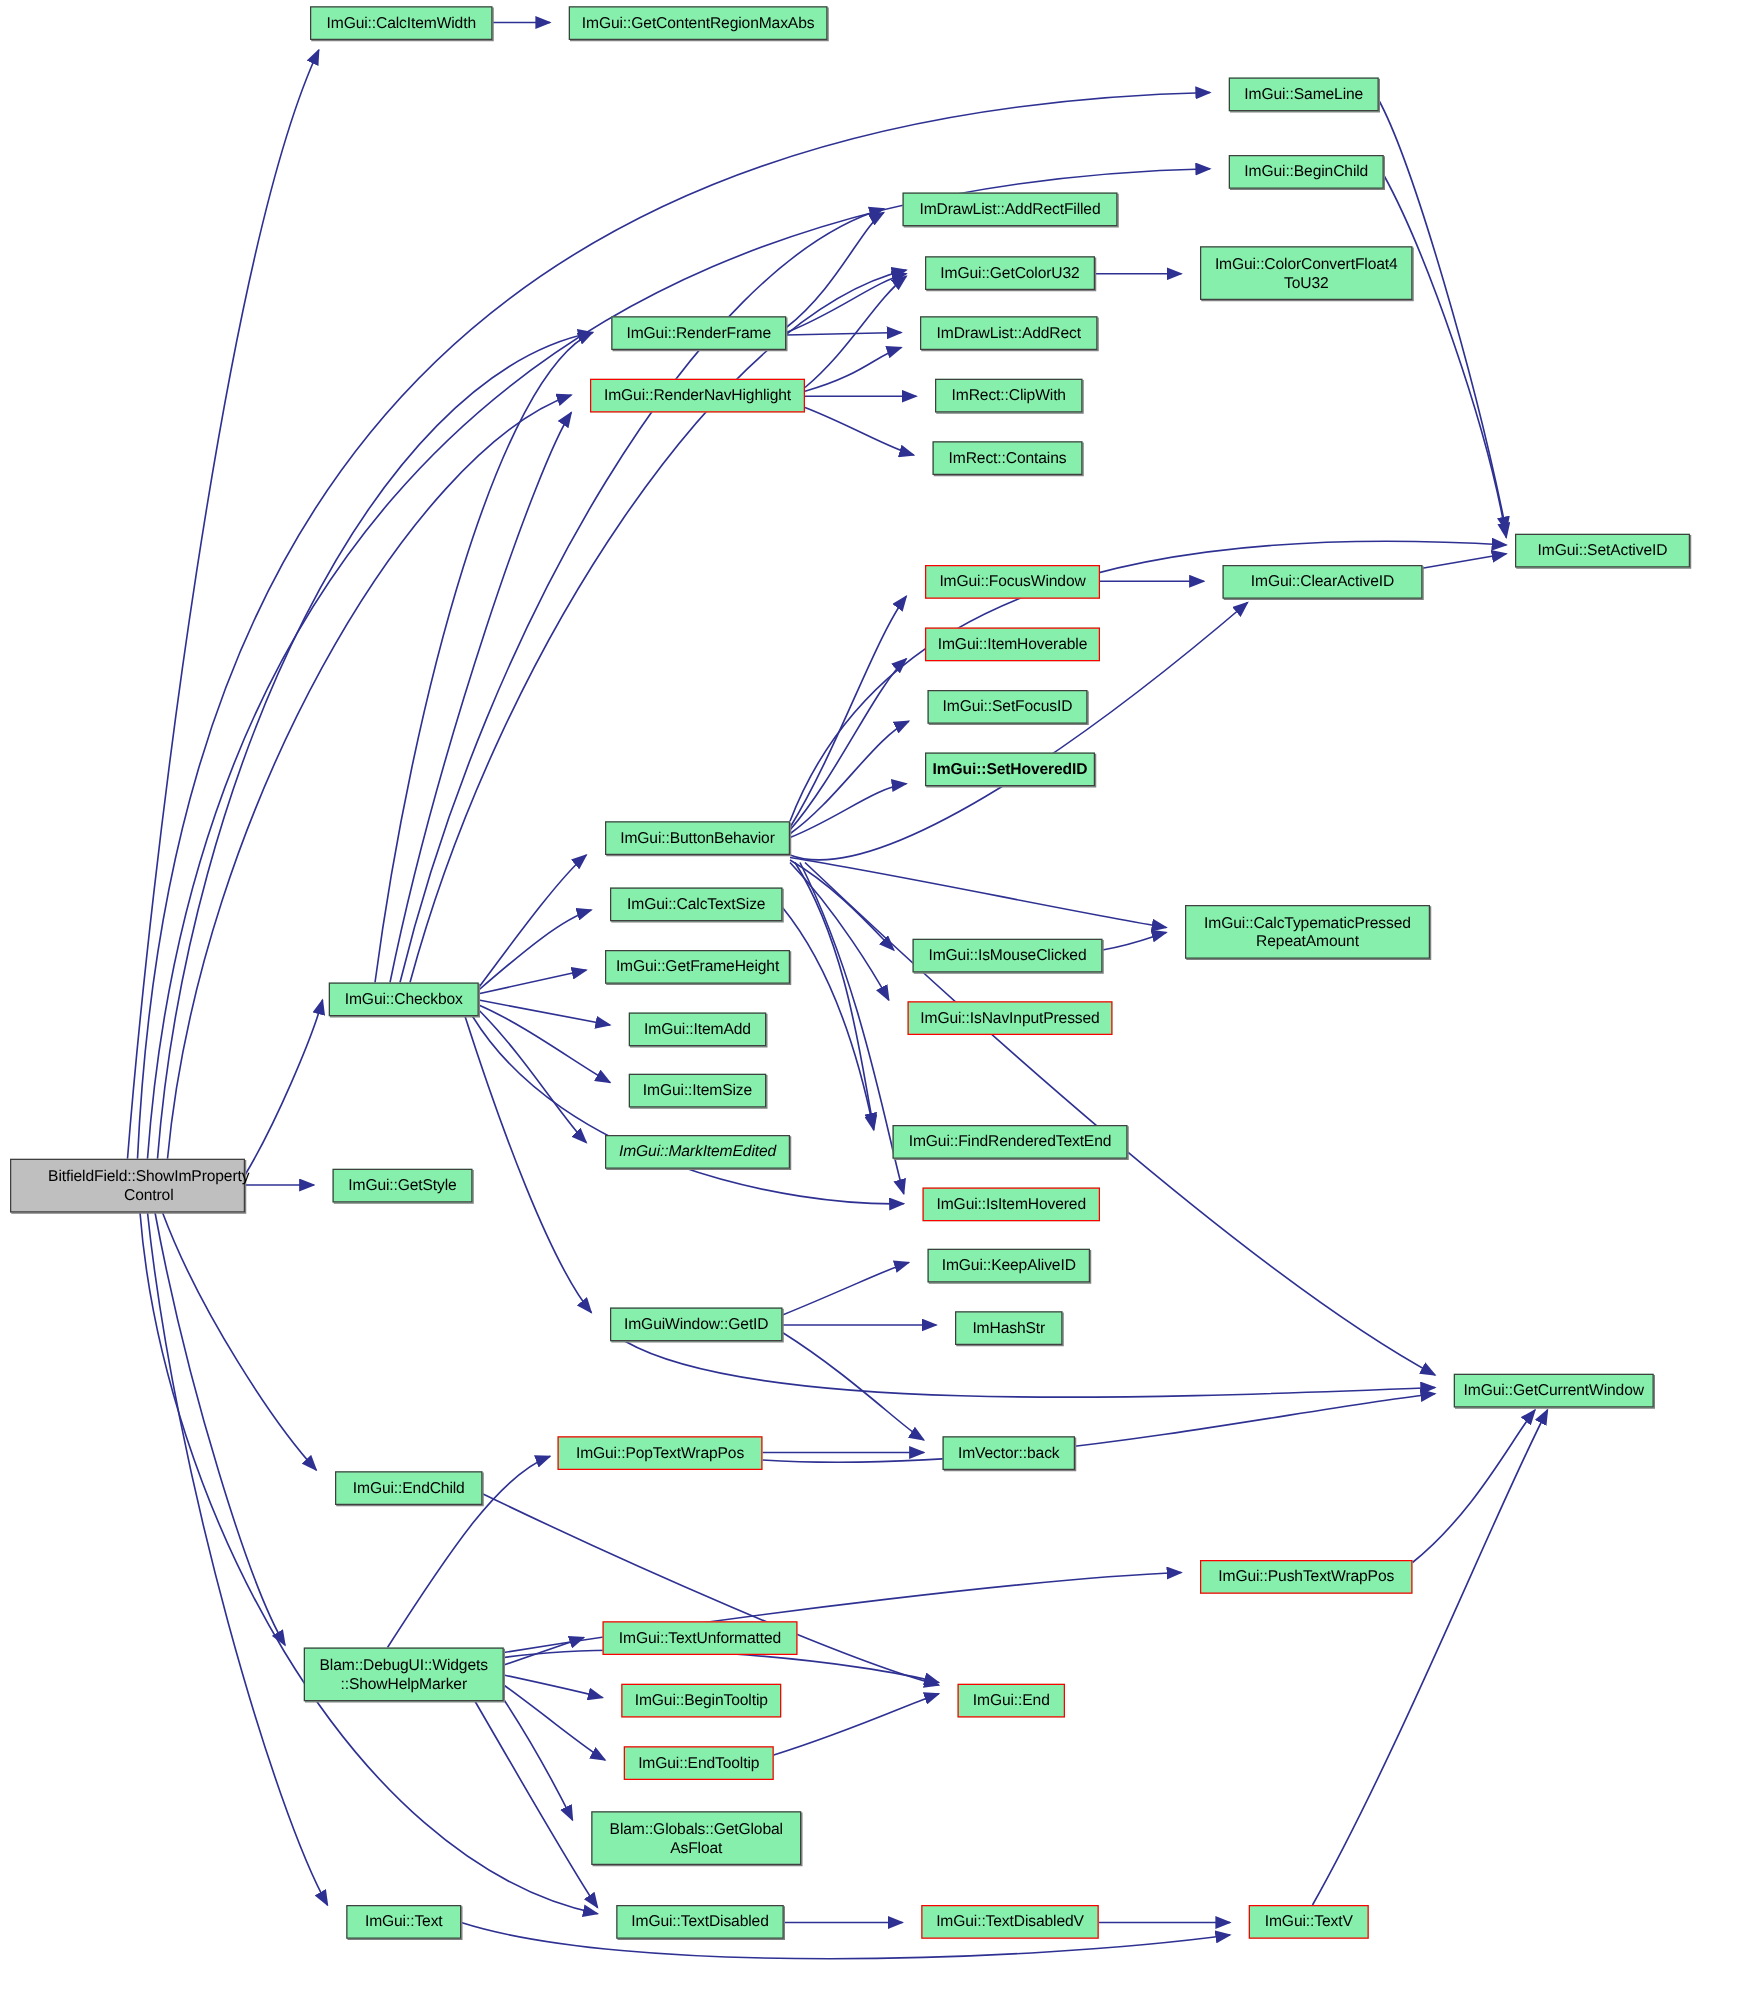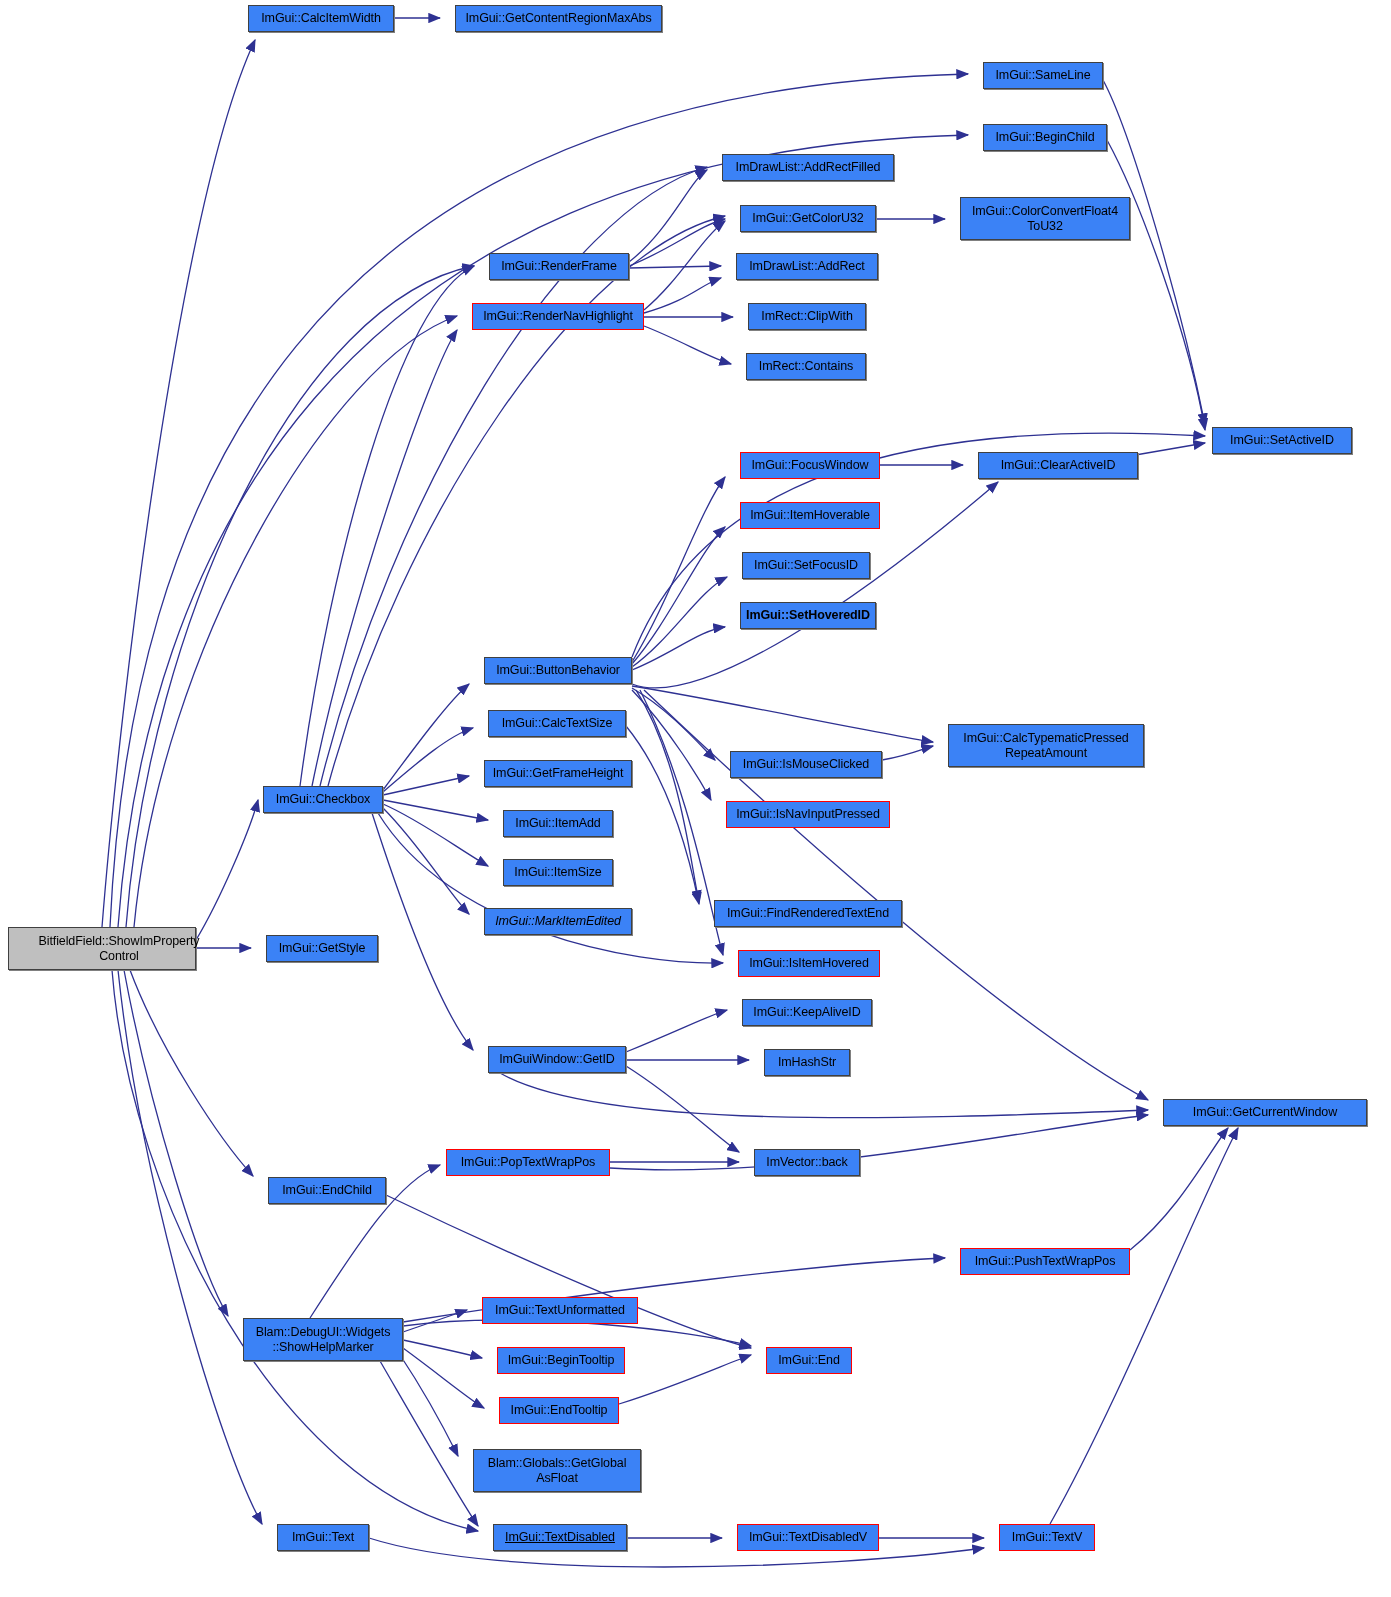--- a/index.html
+++ b/index.html
@@ -25,21 +25,21 @@
   .node {
     position: absolute;
     box-sizing: border-box;
     display: flex;
     align-items: center;
     justify-content: center;
     text-align: center;
     font-size: 12.5px;
     line-height: 1.18;
     color: #000000;
-    background: #3b82f6;
+    background: #86efac;
     border: 1px solid #404040;
     white-space: pre-line;
     letter-spacing: -0.1px;
     box-shadow: 1px 1px 0 0 #808080;
   }
   .node.red {
     border: 1px solid #ff0000;
     box-shadow: none;
   }
   .node.root {
@@ -168,31 +168,31 @@
       <div class="node" style="left: 503px; top: 859px; width: 110px; height: 27px;"><span>ImGui::ItemSize</span></div>
       <div class="node" style="left: 714px; top: 900px; width: 188px; height: 27px;"><span>ImGui::FindRenderedTextEnd</span></div>
       <div class="node" style="left: 484px; top: 908px; width: 148px; height: 27px; font-style: italic;"><span>ImGui::MarkItemEdited</span></div>
       <div class="node" style="left: 266px; top: 935px; width: 112px; height: 27px;"><span>ImGui::GetStyle</span></div>
       <div class="node root" style="left: 8px; top: 927px; width: 188px; height: 43px;"><span>BitfieldField::ShowImProperty
 Control</span></div>
       <div class="node red" style="left: 738px; top: 950px; width: 142px; height: 27px;"><span>ImGui::IsItemHovered</span></div>
       <div class="node" style="left: 742px; top: 999px; width: 130px; height: 27px;"><span>ImGui::KeepAliveID</span></div>
       <div class="node" style="left: 488px; top: 1046px; width: 138px; height: 27px;"><span>ImGuiWindow::GetID</span></div>
       <div class="node" style="left: 764px; top: 1049px; width: 86px; height: 27px;"><span>ImHashStr</span></div>
-      <div class="node" style="left: 1163px; top: 1099px; width: 204px; height: 27px;"><span>ImGui::GetCurrentWindow</span></div>
+      <div class="node" style="left: 1163px; top: 1099px; width: 160px; height: 27px;"><span>ImGui::GetCurrentWindow</span></div>
       <div class="node red" style="left: 446px; top: 1149px; width: 164px; height: 27px;"><span>ImGui::PopTextWrapPos</span></div>
       <div class="node" style="left: 754px; top: 1149px; width: 106px; height: 27px;"><span>ImVector::back</span></div>
       <div class="node" style="left: 268px; top: 1177px; width: 118px; height: 27px;"><span>ImGui::EndChild</span></div>
       <div class="node red" style="left: 960px; top: 1248px; width: 170px; height: 27px;"><span>ImGui::PushTextWrapPos</span></div>
       <div class="node" style="left: 243px; top: 1318px; width: 160px; height: 43px;"><span>Blam::DebugUI::Widgets
 ::ShowHelpMarker</span></div>
       <div class="node red" style="left: 482px; top: 1297px; width: 156px; height: 27px;"><span>ImGui::TextUnformatted</span></div>
       <div class="node red" style="left: 497px; top: 1347px; width: 128px; height: 27px;"><span>ImGui::BeginTooltip</span></div>
       <div class="node red" style="left: 766px; top: 1347px; width: 86px; height: 27px;"><span>ImGui::End</span></div>
       <div class="node red" style="left: 499px; top: 1397px; width: 120px; height: 27px;"><span>ImGui::EndTooltip</span></div>
       <div class="node" style="left: 473px; top: 1449px; width: 168px; height: 43px;"><span>Blam::Globals::GetGlobal
 AsFloat</span></div>
       <div class="node" style="left: 277px; top: 1524px; width: 92px; height: 27px;"><span>ImGui::Text</span></div>
-      <div class="node" style="left: 493px; top: 1524px; width: 134px; height: 27px; text-decoration: underline;"><span>ImGui::TextDisabled</span></div>
+      <div class="node" style="left: 493px; top: 1524px; width: 134px; height: 27px;"><span>ImGui::TextDisabled</span></div>
       <div class="node red" style="left: 737px; top: 1524px; width: 142px; height: 27px;"><span>ImGui::TextDisabledV</span></div>
       <div class="node red" style="left: 999px; top: 1524px; width: 96px; height: 27px;"><span>ImGui::TextV</span></div>
     </div>
 </div>
 
 </body></html>

